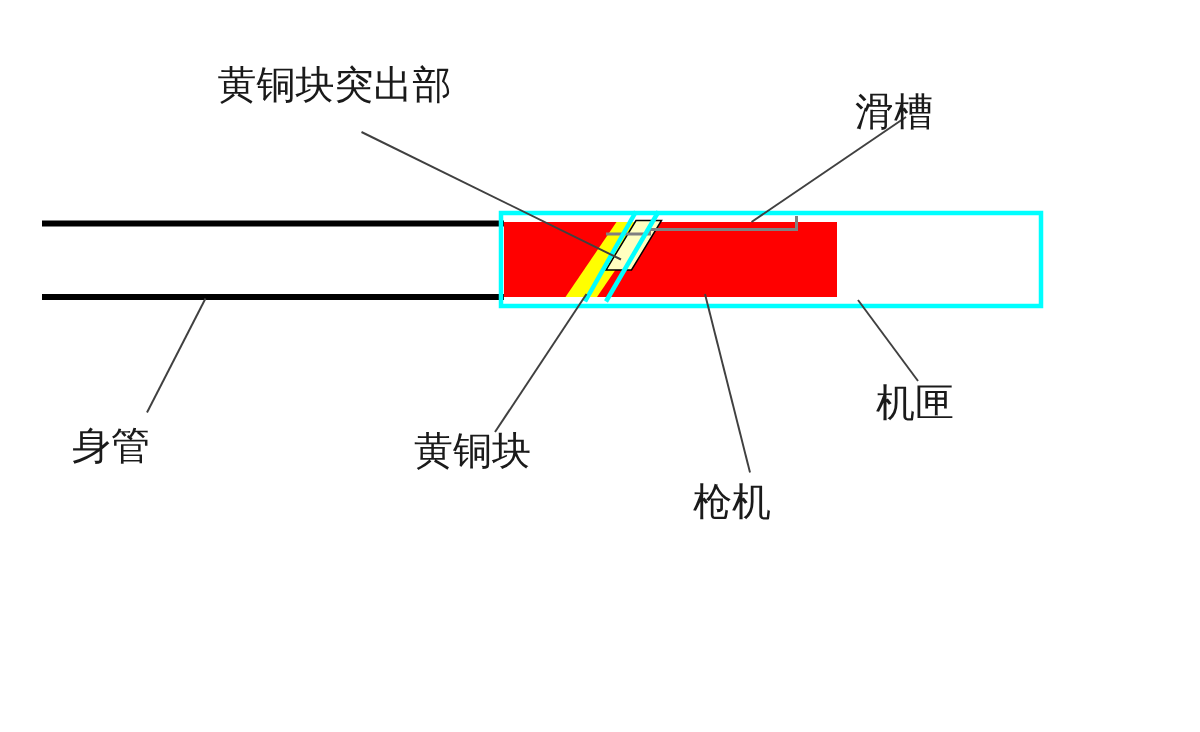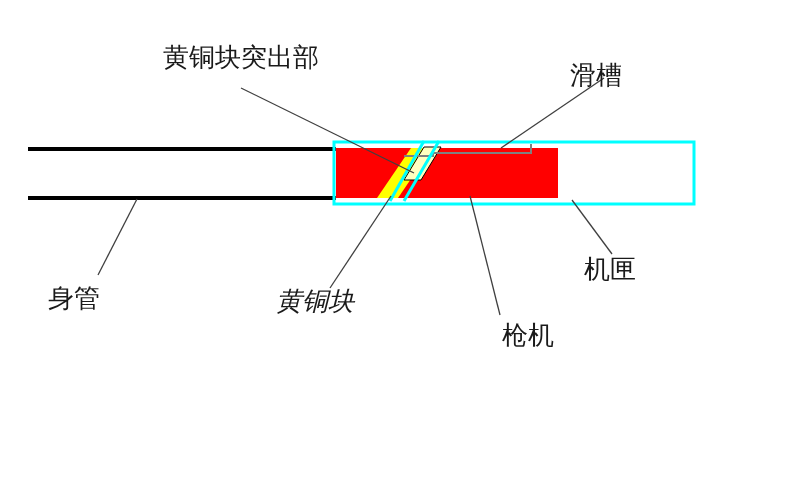--- a/index.html
+++ b/index.html
@@ -24,25 +24,25 @@
   }
   .label {
     position: absolute;
     font-family: "DejaVu Sans", "Liberation Sans", sans-serif;
     font-size: 26px;
     line-height: 1.05;
     color: #1a1a1a;
     white-space: nowrap;
     letter-spacing: 0px;
   }
-  #label-brass-protrusion { left: 163px; top: 44px; }
+  #label-brass-protrusion { left: 145px; top: 44px; }
   #label-slide-groove     { left: 570px; top: 62px; }
   #label-barrel           { left: 48px;  top: 285px; text-align: center; }
-  #label-brass-block      { left: 276px; top: 288px; font-style: italic; }
-  #label-bolt             { left: 462px; top: 322px; margin-left: 40px; }
+  #label-brass-block      { left: 276px; top: 288px; }
+  #label-bolt             { left: 462px; top: 322px; }
   #label-receiver         { left: 584px; top: 256px; }
 </style>
 </head>
 <body>
 
 <div id="stage">
 
   <svg id="diagram-svg" viewBox="0 0 800 488" xmlns="http://www.w3.org/2000/svg">
 
     <g>

